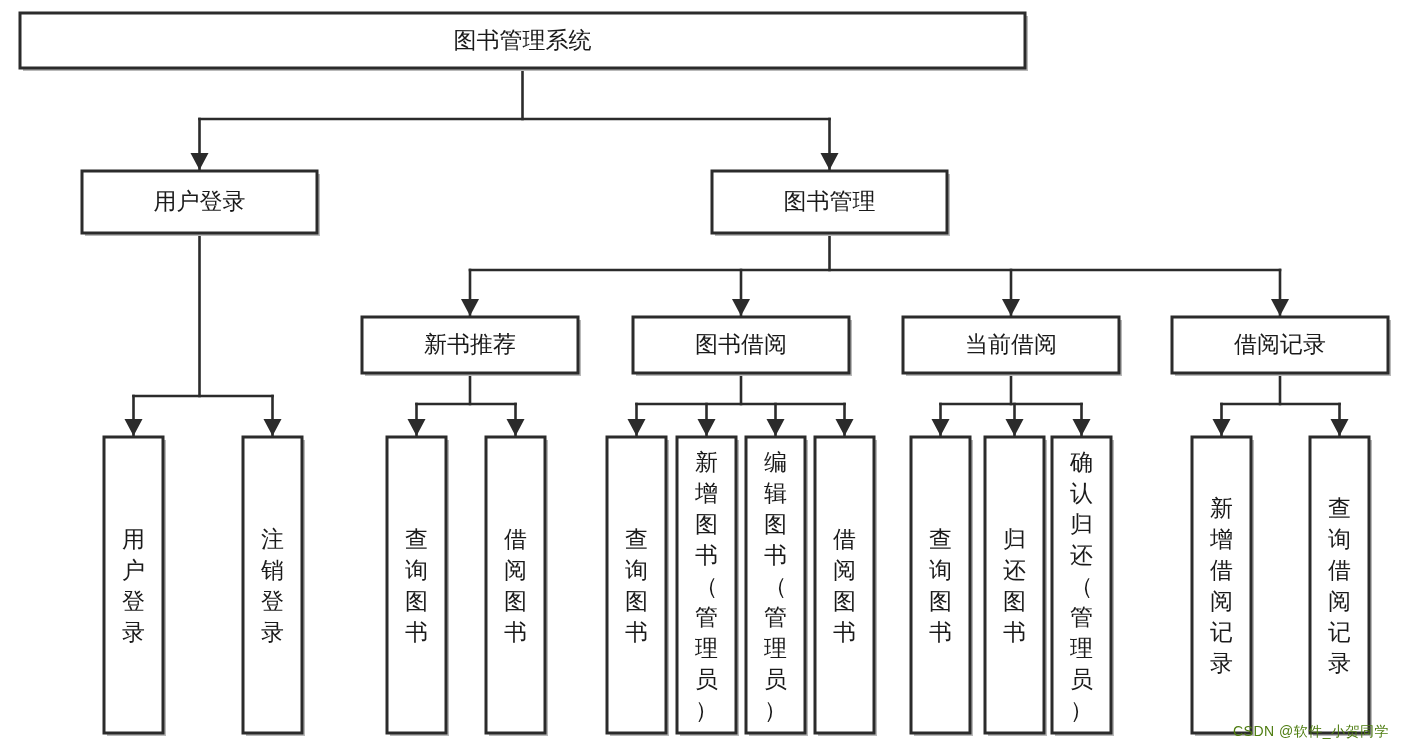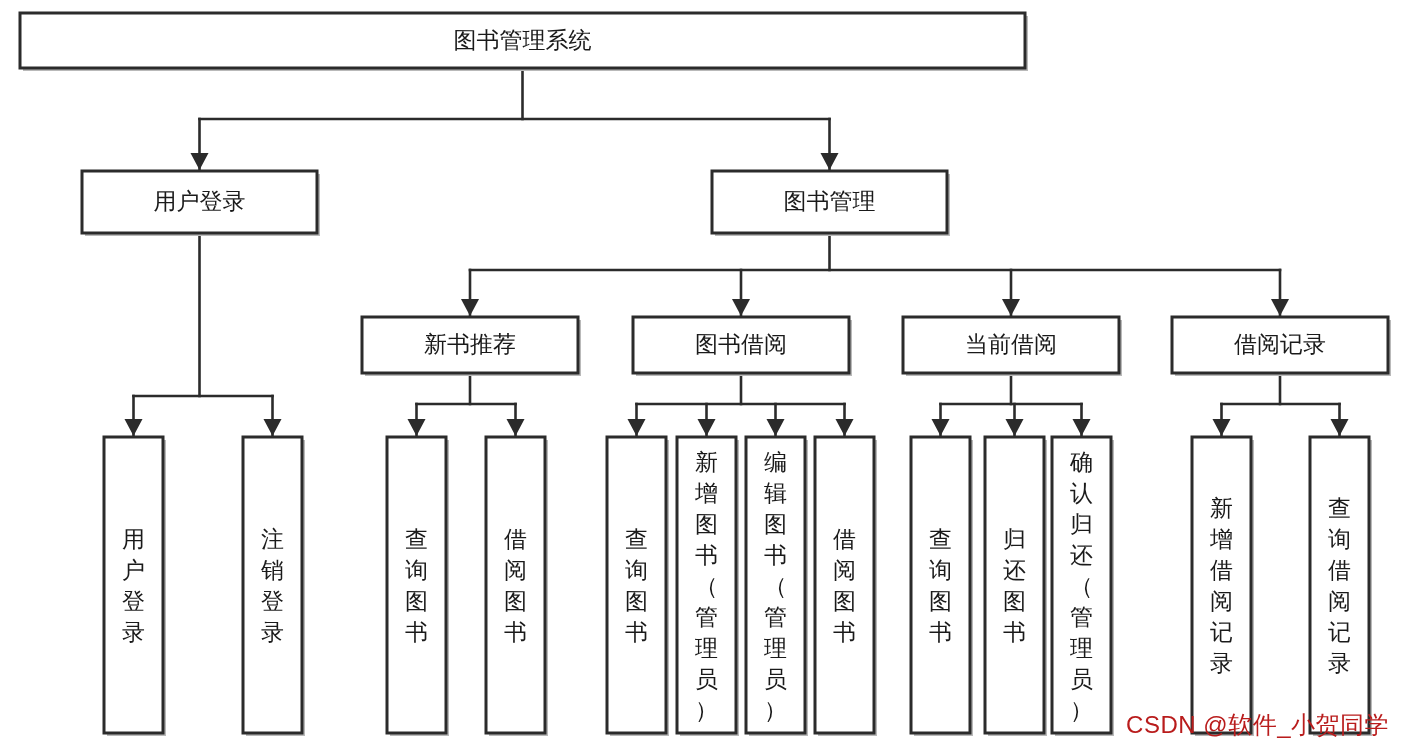--- a/index.html
+++ b/index.html
@@ -56,22 +56,22 @@
     font-family: "Liberation Sans", "DejaVu Sans", sans-serif;
     font-size: 23px;
     fill: #1a1a1a;
     text-anchor: middle;
   }
   .watermark {
     position: absolute;
     right: 16px;
     bottom: 6px;
     font-family: "Liberation Sans", "DejaVu Sans", sans-serif;
-    font-size: 24px;
-    color: #b91c1c;
+    font-size: 14px;
+    color: #4d7c0f;
     white-space: nowrap;
     letter-spacing: 0.5px;
   }
 </style>
 </head>
 <body>
 
 <div id="diagram-root">
   <svg class="flow" viewBox="0 0 1405 747" xmlns="http://www.w3.org/2000/svg">
     <g id="connectors-layer">

